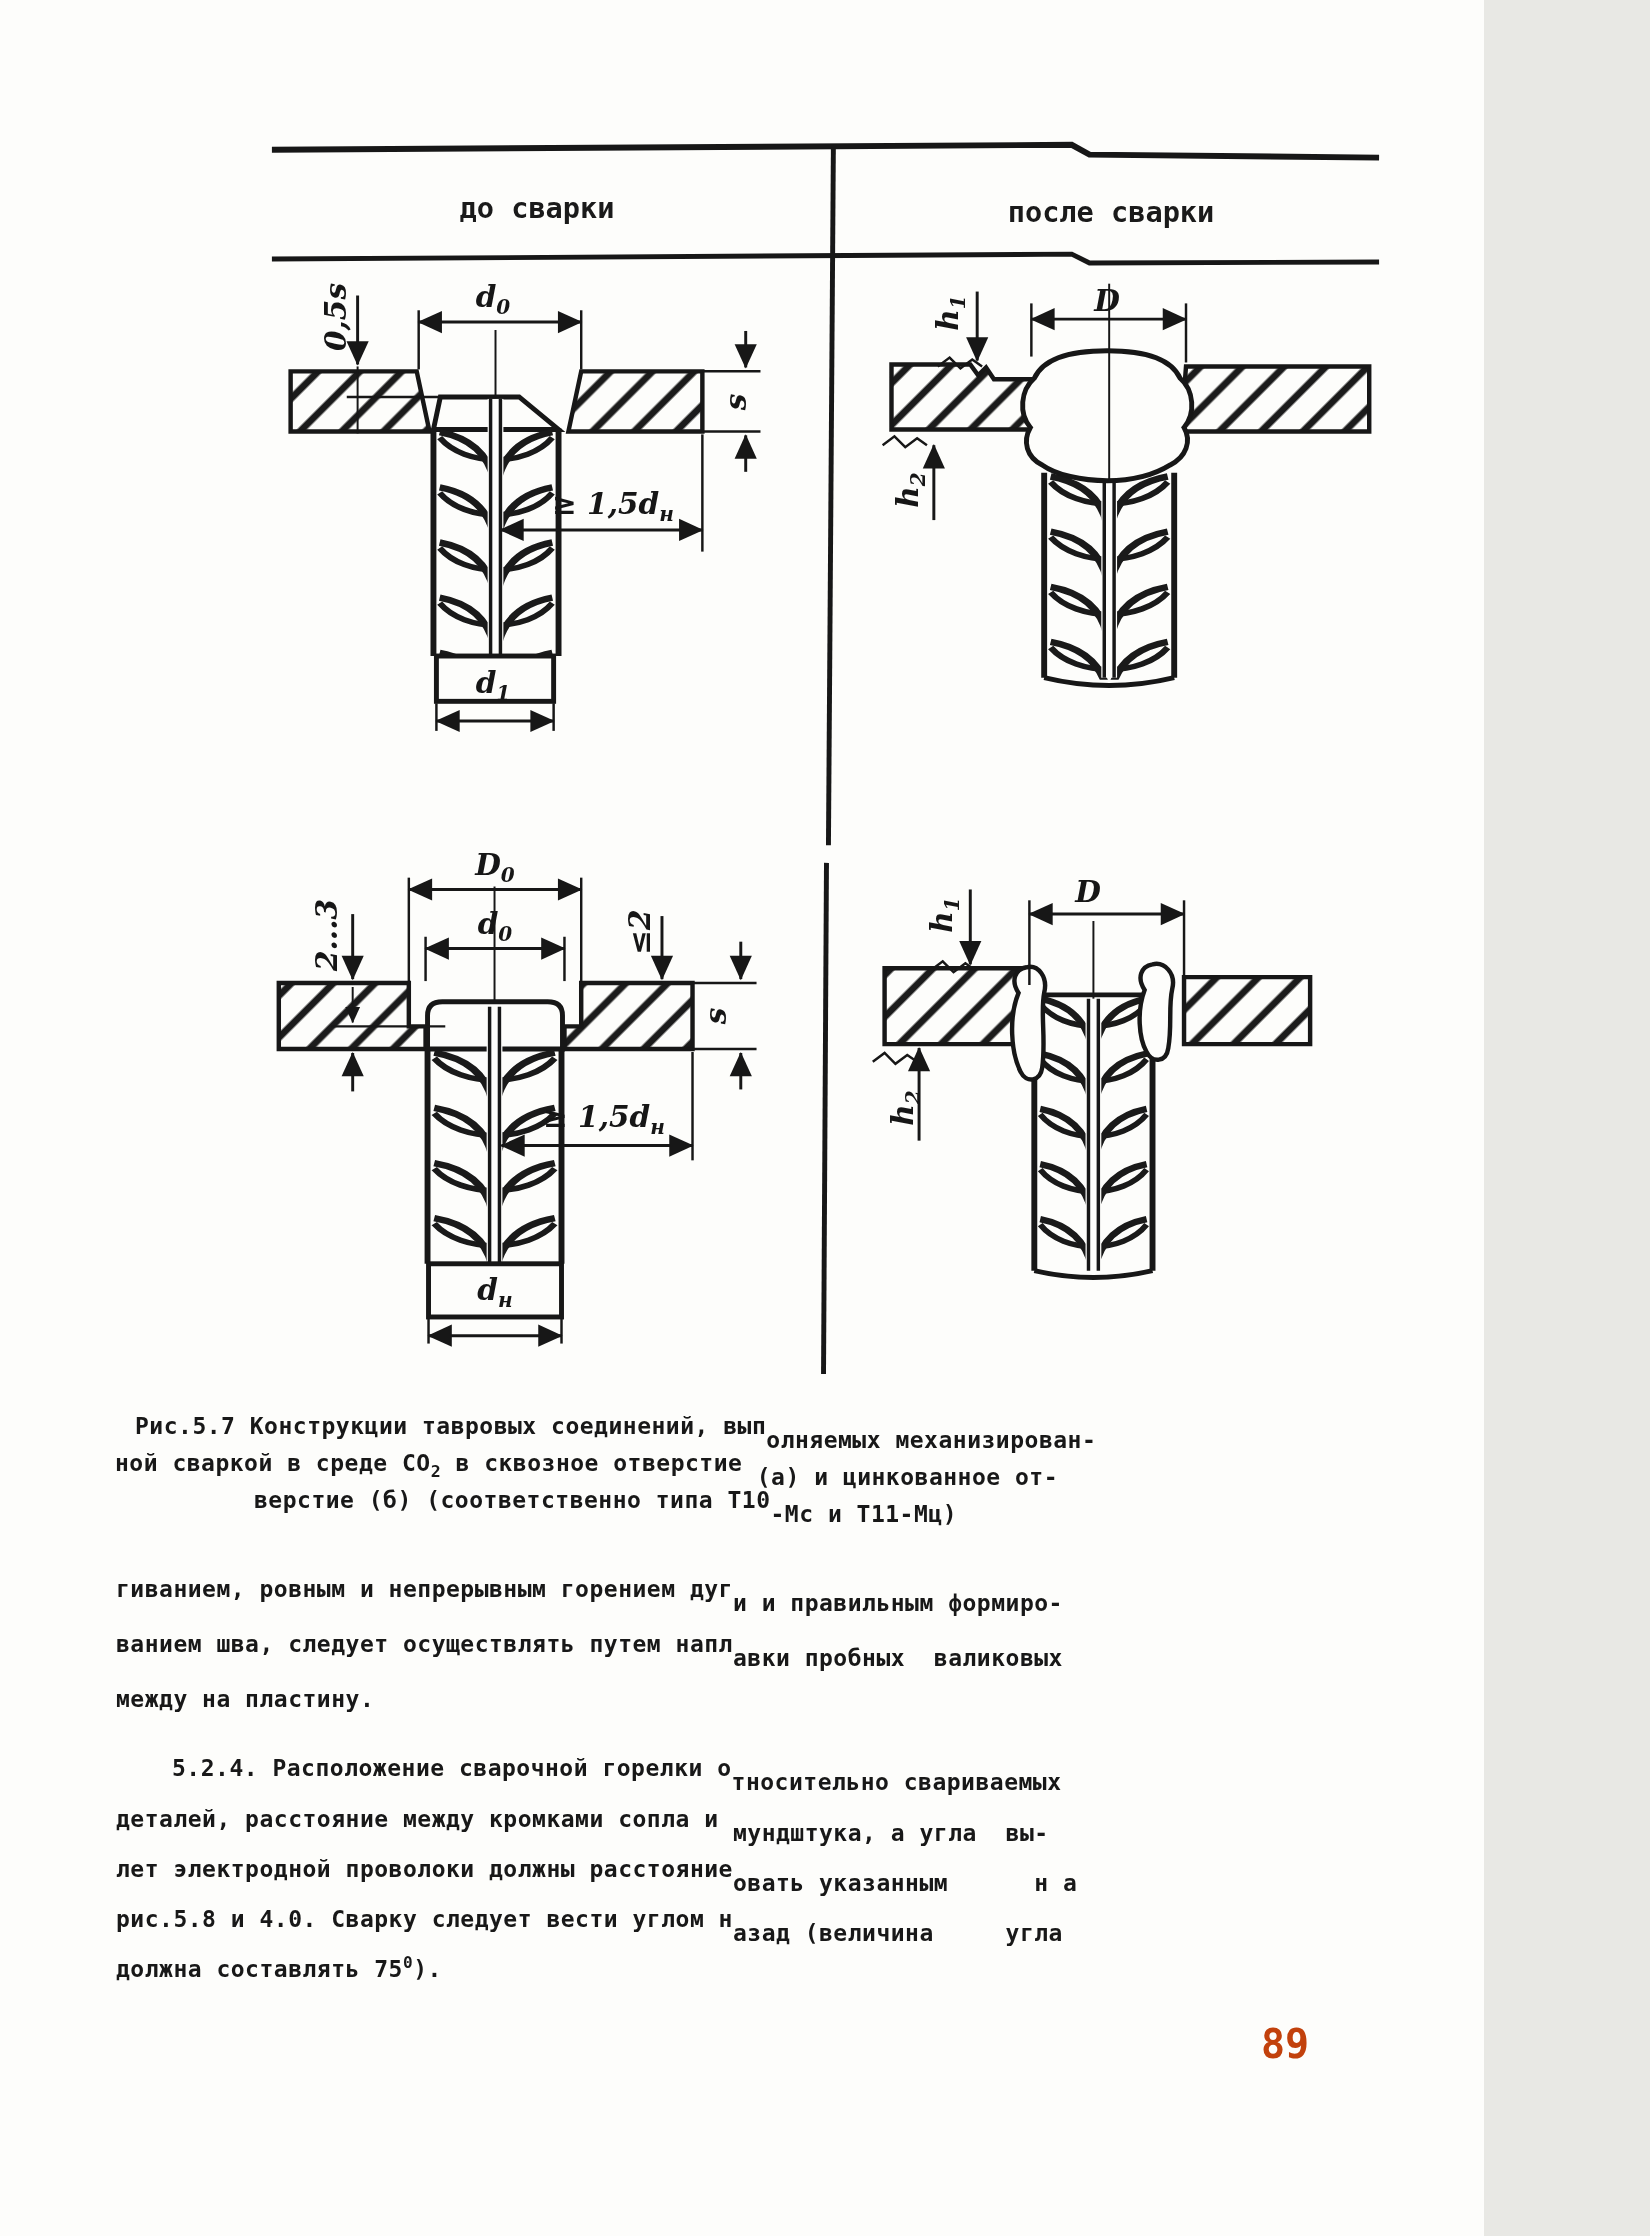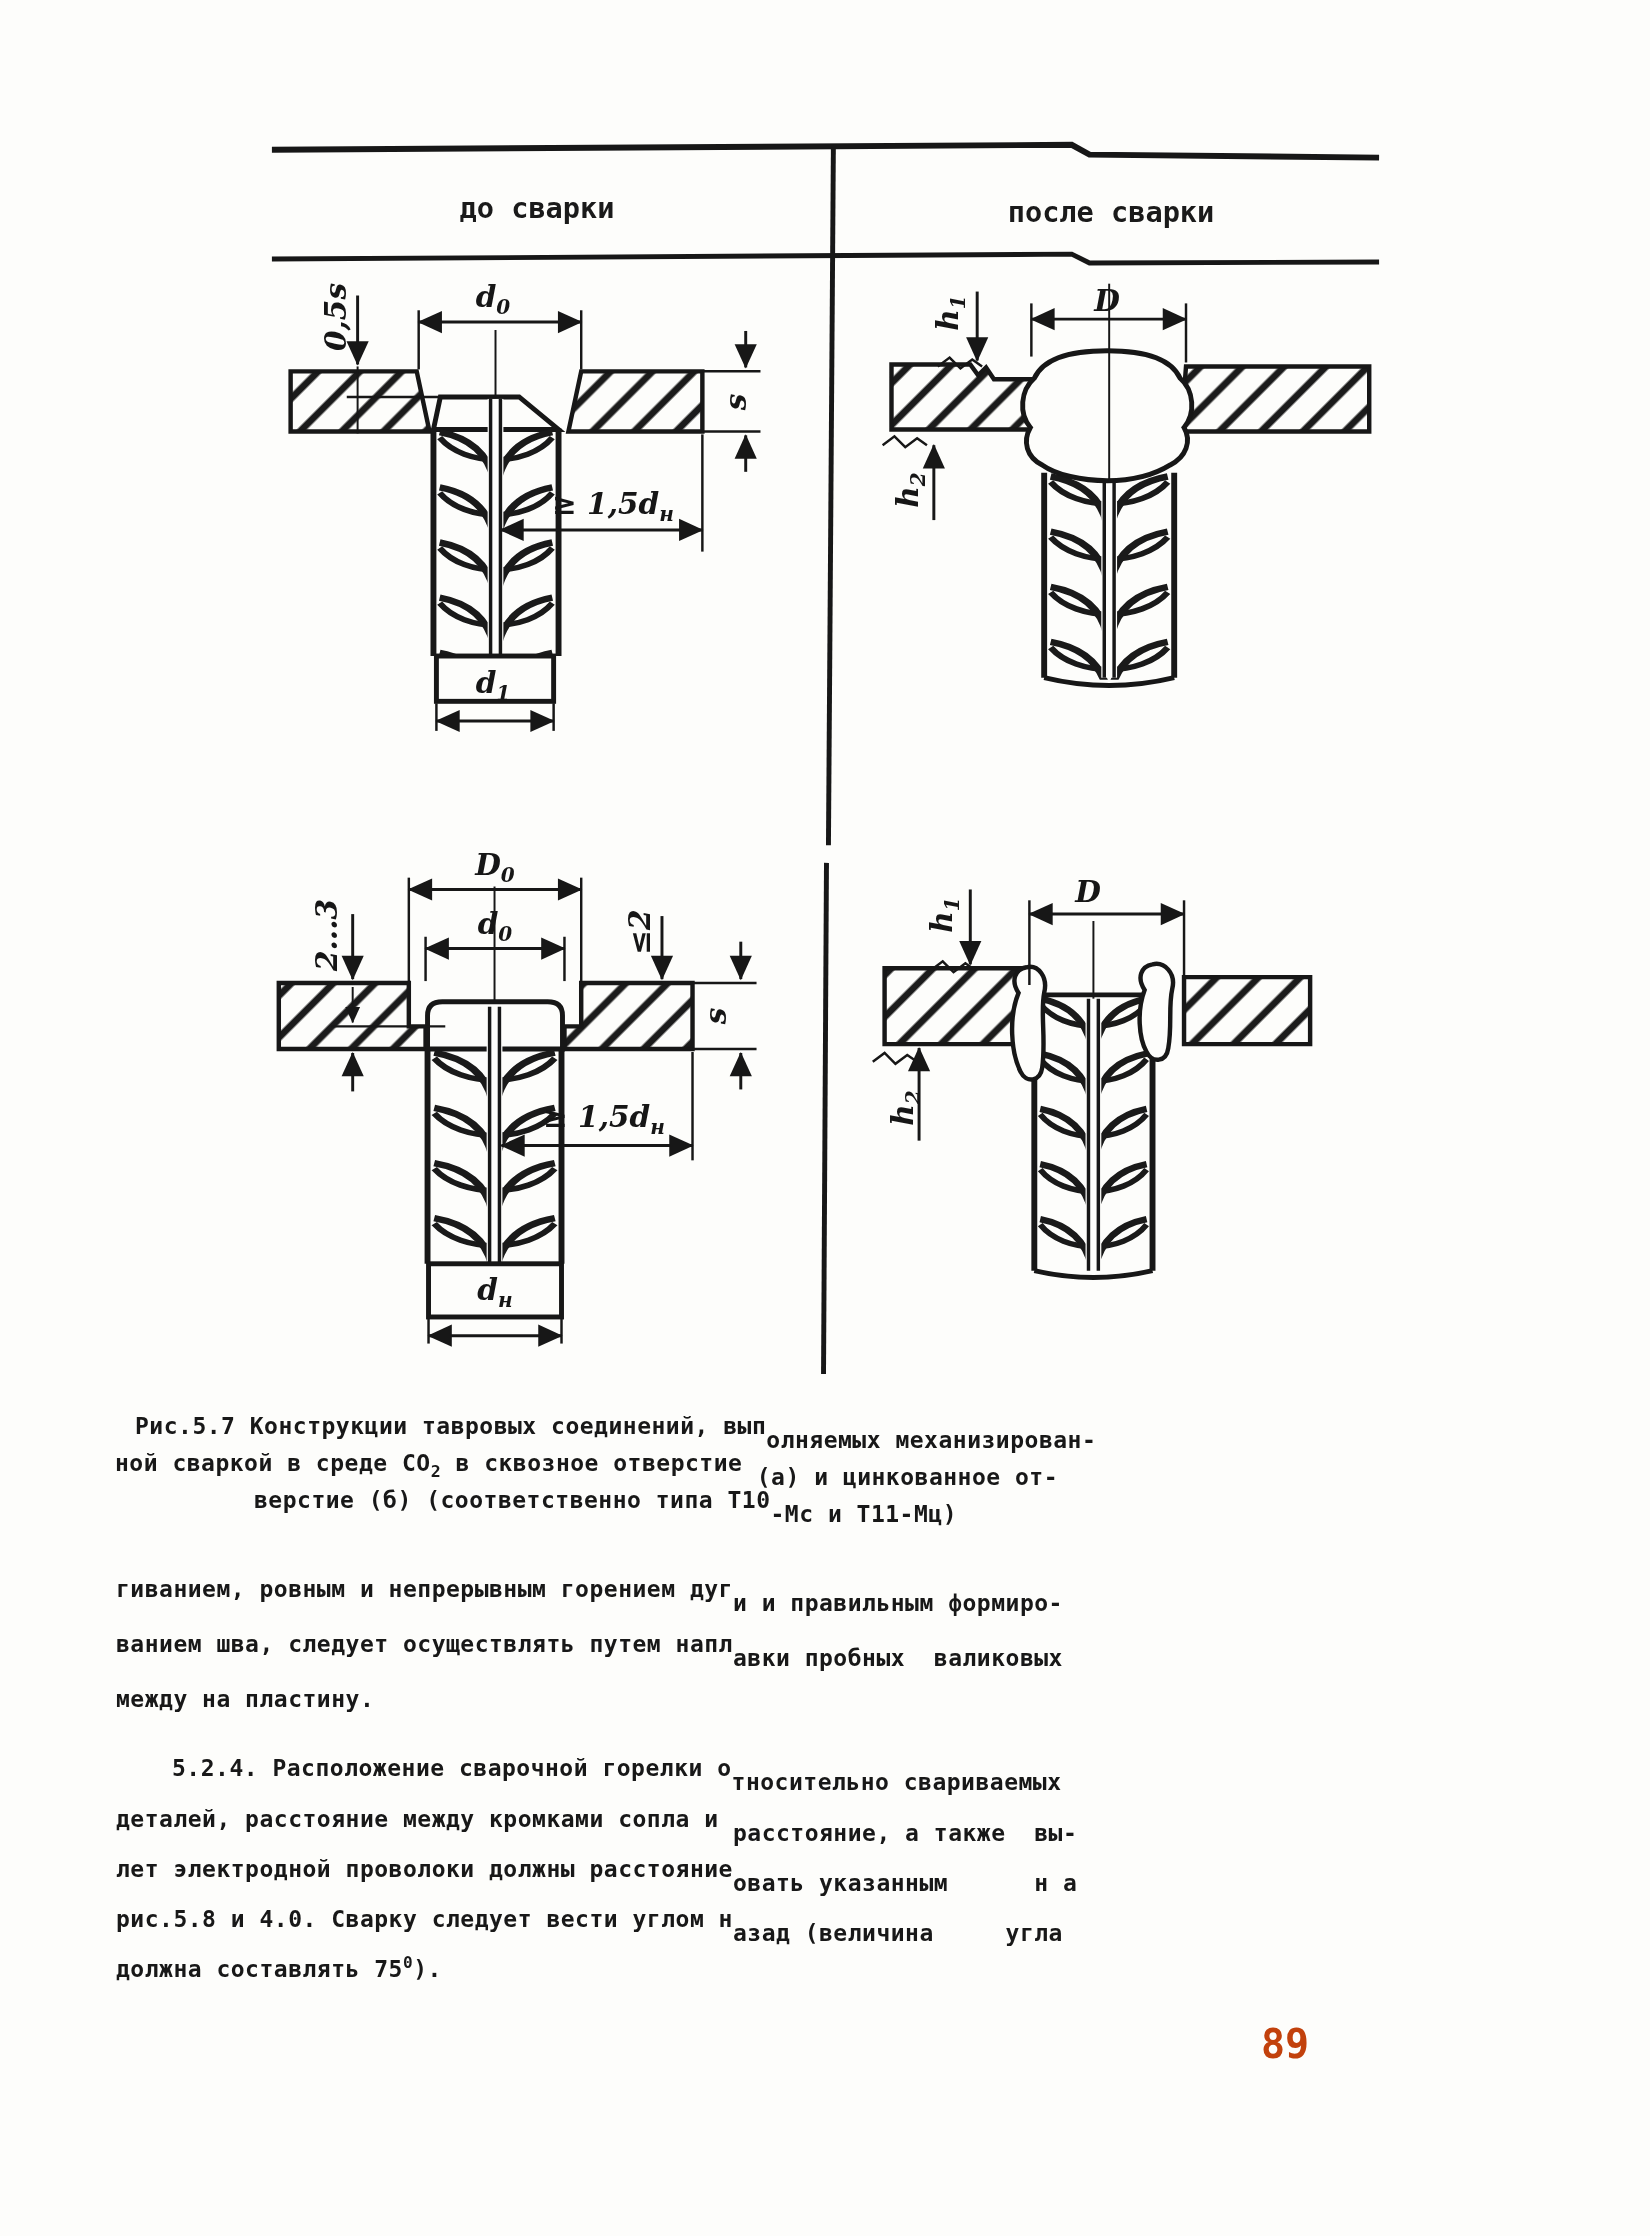--- a/index.html
+++ b/index.html
@@ -1,16 +1,16 @@
 <!DOCTYPE html>
 <html><head>
 <meta charset="utf-8">
 <style>
   html,body{margin:0;padding:0;background:#e8e8e4}
-  #page{position:relative;width:1650px;height:2236px;background:#fdfdfb;overflow:hidden;
+  #page{position:relative;width:1484px;height:2236px;background:#fdfdfb;overflow:hidden;
         font-family:"DejaVu Sans Mono",monospace;color:#141414}
   svg{position:absolute;left:0;top:0}
   .txt{position:absolute;font-family:"DejaVu Sans Mono",monospace;font-weight:700;
        font-size:23px;color:#181818;white-space:pre;letter-spacing:0.5px}
   .cap{font-size:23px}
   .drop{position:relative;top:13.8px;display:inline-block}
   .txt sub{font-size:72%;line-height:0}
   .txt sup{font-size:70%;line-height:0}
   .hdr{position:absolute;font-family:"DejaVu Sans Mono",monospace;font-weight:700;
        font-size:28.6px;color:#1a1a1a;transform:translate(-50%,-50%);white-space:pre}
@@ -254,21 +254,21 @@
   </div>
 
   <div>
     <div class="txt" style="left:116px;top:1576px"><span>гиванием, ровным и непрерывным горением дуг</span><span class="drop">и и правильным формиро-</span></div>
     <div class="txt" style="left:116px;top:1631px"><span>ванием шва, следует осуществлять путем напл</span><span class="drop">авки пробных  валиковых</span></div>
     <div class="txt" style="left:116px;top:1686px"><span>между на пластину.</span></div>
   </div>
 
   <div>
     <div class="txt" style="left:172px;top:1755px"><span>5.2.4. Расположение сварочной горелки о</span><span class="drop">тносительно свариваемых</span></div>
-    <div class="txt" style="left:116px;top:1806px"><span>деталей, расстояние между кромками сопла и </span><span class="drop">расстояние, а также  вы-</span></div>
+    <div class="txt" style="left:116px;top:1806px"><span>деталей, расстояние между кромками сопла и </span><span class="drop">мундштука, а угла  вы-</span></div>
     <div class="txt" style="left:116px;top:1856px"><span>лет электродной проволоки должны расстояние</span><span class="drop">овать указанным      н а</span></div>
     <div class="txt" style="left:116px;top:1906px"><span>рис.5.8 и 4.0. Сварку следует вести углом н</span><span class="drop">азад (величина     угла</span></div>
     <div class="txt" style="left:116px;top:1956px"><span>должна составлять 75</span><sup>0</sup><span>).</span></div>
   </div>
 
   <div class="pageno" style="left:1261px;top:2021px">89</div>
 
 </div>
 
 

